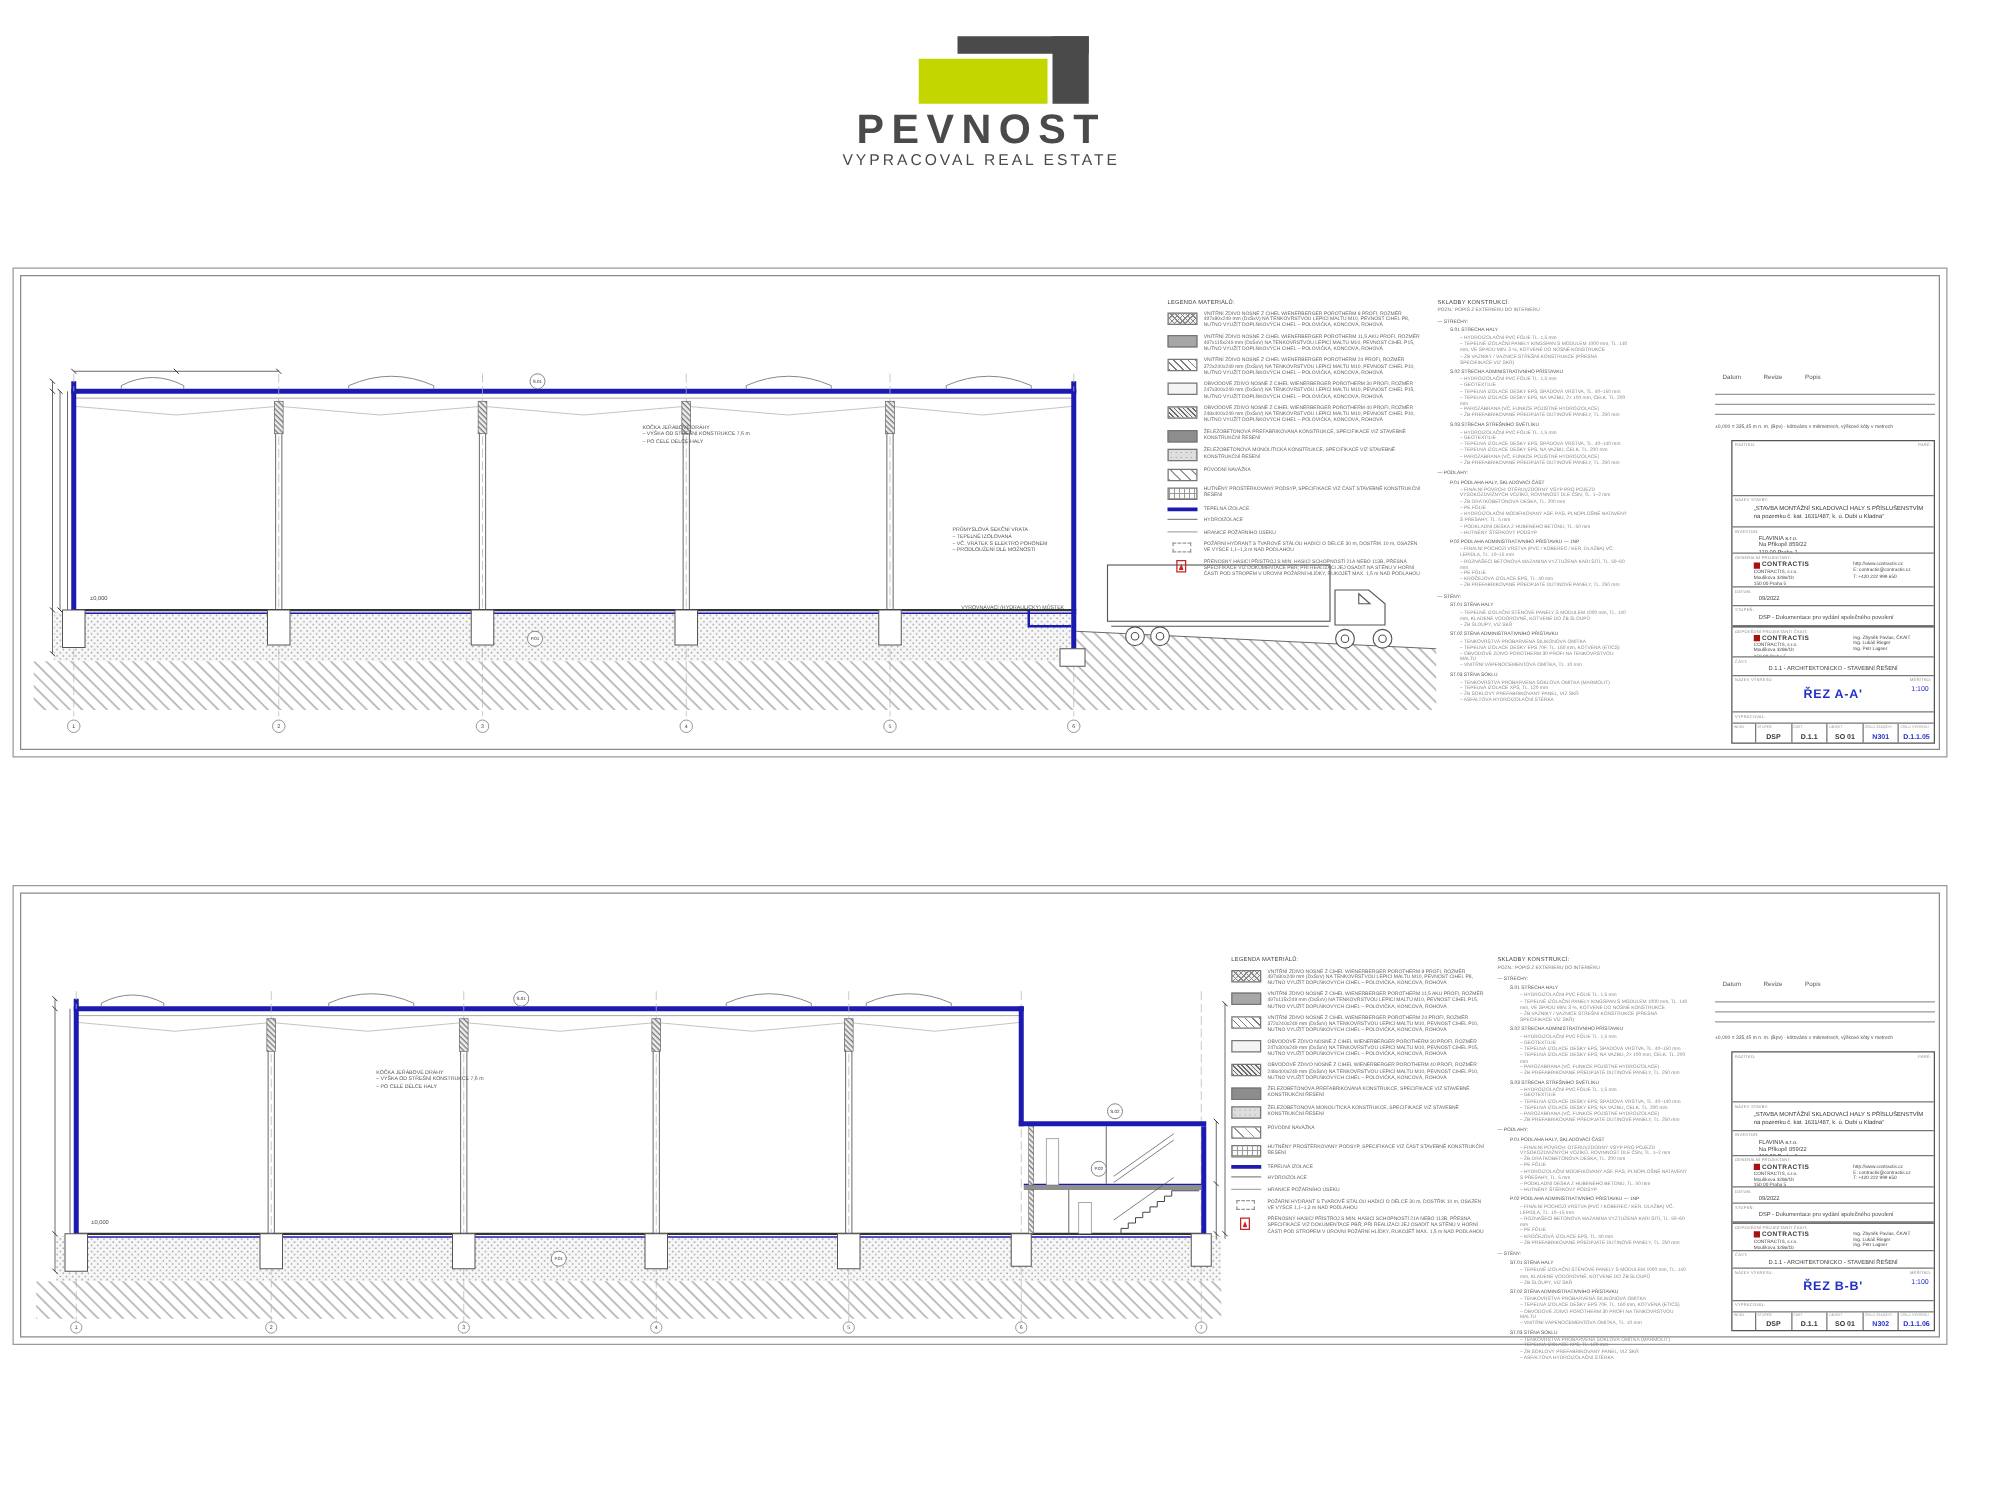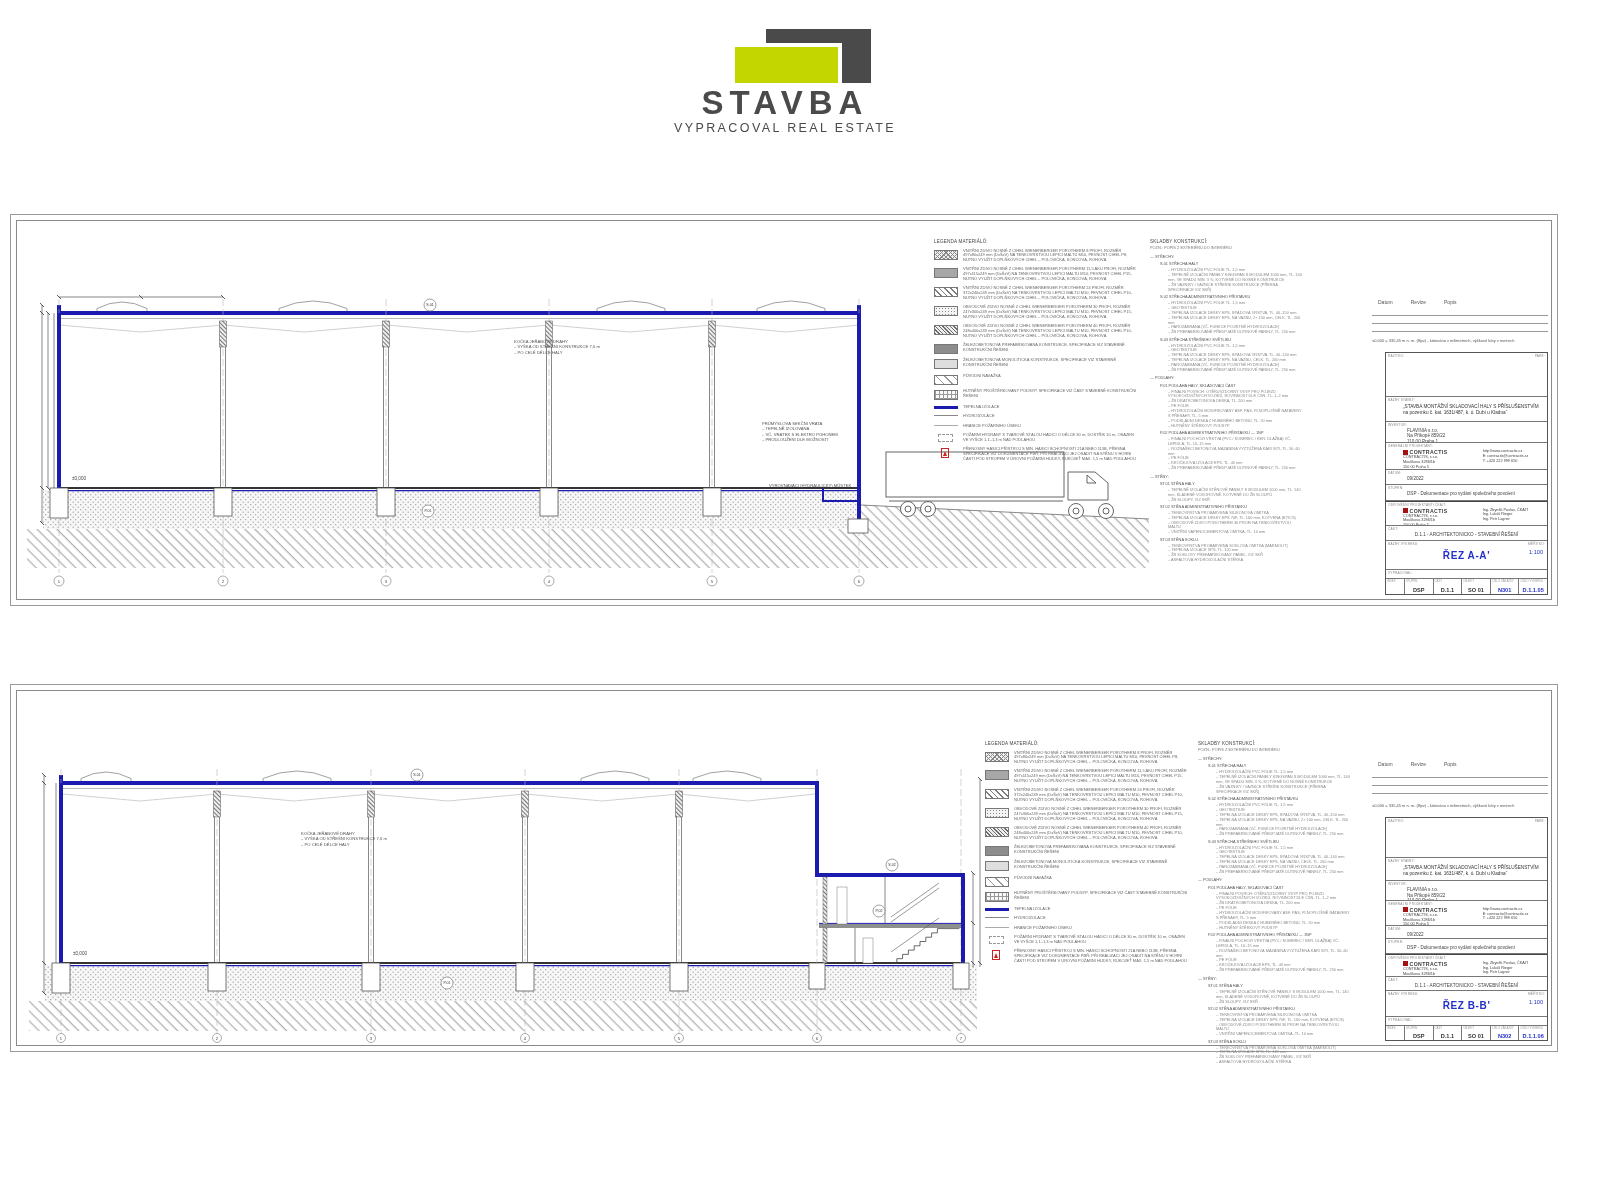--- a/index.html
+++ b/index.html
@@ -11,21 +11,21 @@
   .lm-bar{position:absolute;left:106px;top:21px;width:105px;height:14px;background:#4a4a4a;}
   .lm-leg{position:absolute;left:182px;top:21px;width:29px;height:54px;background:#4a4a4a;}
   .lm-green{position:absolute;left:75px;top:39px;width:103px;height:36px;background:#c3d600;}
   .logo-title{position:absolute;top:76px;width:100%;text-align:center;font-size:33px;font-weight:bold;letter-spacing:6px;color:#4a4a4a;}
   .logo-sub{position:absolute;top:113px;width:100%;text-align:center;font-size:12.5px;letter-spacing:2.4px;color:#4a4a4a;}
 
   
   .sheet{position:absolute;left:10px;width:1546px;border:1px solid #9a9a9a;background:#fff;}
   .frame{position:absolute;left:5px;top:5px;right:5px;bottom:5px;border:1px solid #8a8a8a;}
   #sheet1{top:214px;height:390px;}
-  #sheet2{top:684px;height:366px;}
+  #sheet2{top:708px;height:366px;}
   svg.dwg{position:absolute;left:0;top:0;}
   svg text{font-family:"Liberation Sans",sans-serif;}
   .axis{stroke:#b5b5b5;stroke-width:.6;stroke-dasharray:7 3;}
   .thin{stroke:#555;stroke-width:.7;fill:none;}
   .tick{stroke:#333;stroke-width:.8;}
   .blue{fill:#1b1bb0;}
   .tagc{fill:#fff;stroke:#777;stroke-width:.7;}
   .tagt{font-size:3.6px;fill:#333;text-anchor:middle;}
   .gridc{fill:#fff;stroke:#888;stroke-width:.7;}
   .gridt{font-size:4.2px;fill:#444;text-anchor:middle;}
@@ -99,21 +99,21 @@
 </style>
 </head>
 <body>
 
 <div class="page">
 
   <div class="logo">
     <div class="lm-bar"></div>
     <div class="lm-leg"></div>
     <div class="lm-green"></div>
-    <div class="logo-title">STAVBA</div>
+    <div class="logo-title">PEVNOST</div>
     <div class="logo-sub">VYPRACOVAL REAL ESTATE</div>
   </div>
 
   <section class="sheet" id="sheet1">
     <div class="frame">
 
       <svg class="dwg" width="1150" height="378" viewBox="0 0 1150 378">
         <defs>
           <pattern id="pdots" width="5" height="5" patternUnits="userSpaceOnUse">
             <rect width="5" height="5" fill="#f7f7f7"></rect>

